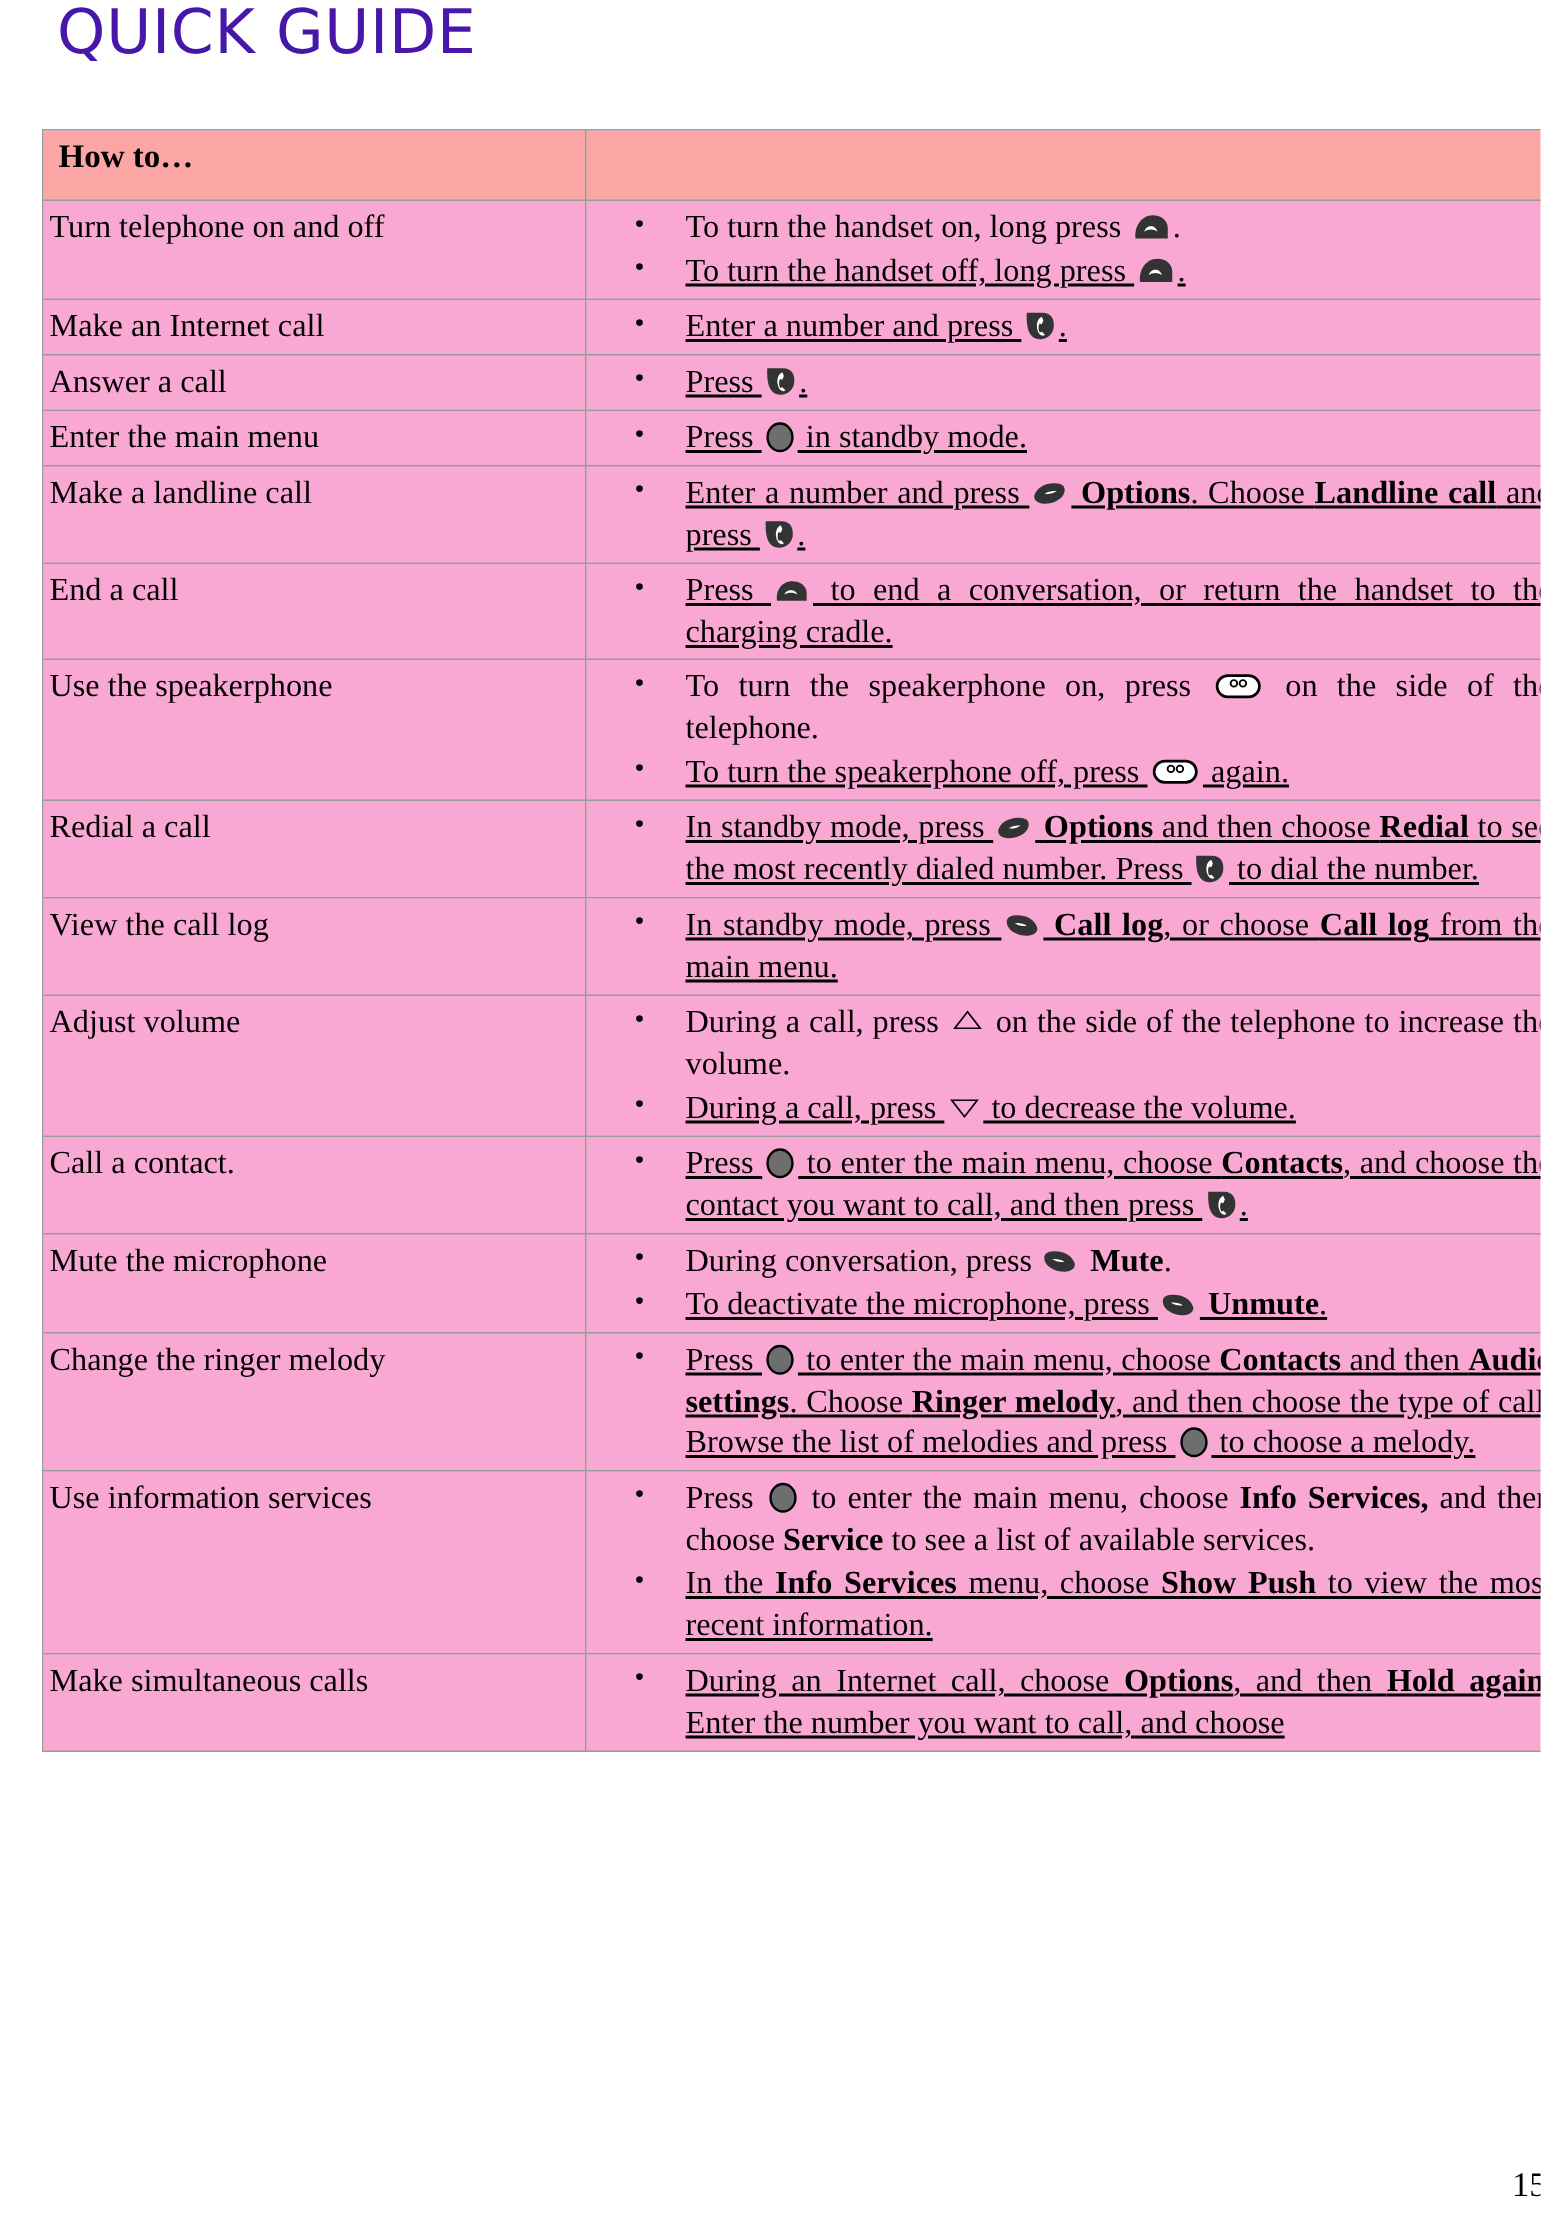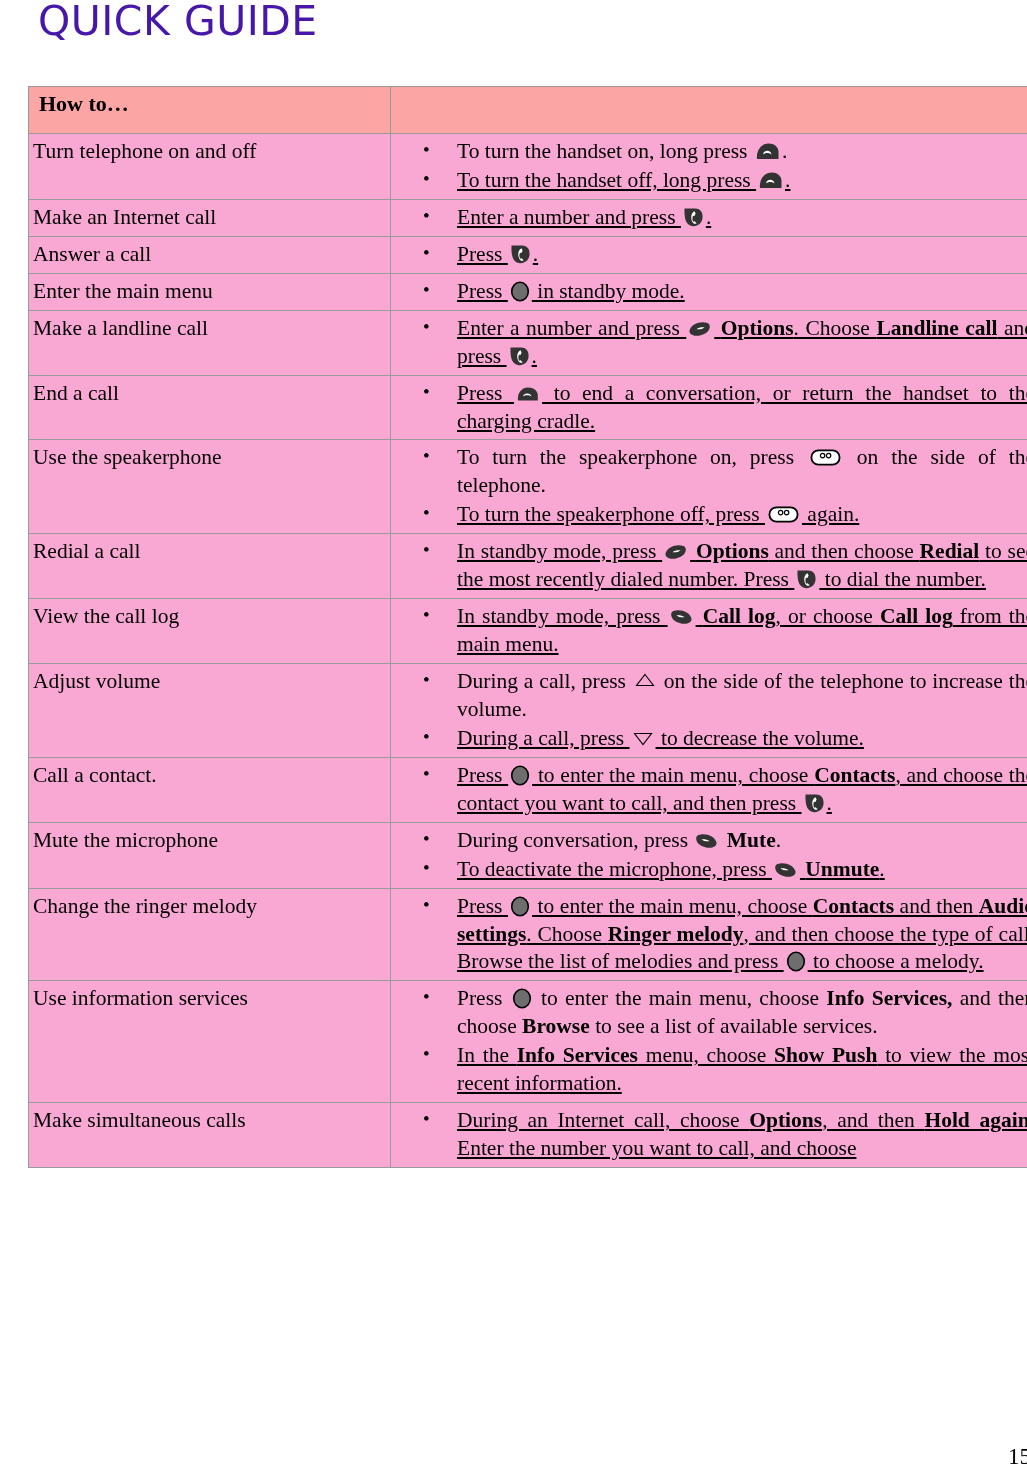--- a/index.html
+++ b/index.html
@@ -331,21 +331,21 @@
         </td>
       </tr>
 
 
       <tr>
         <td class="task-cell">Use information services</td>
         <td class="steps-cell">
           <ul class="steps">
             <li>Press <span class="ico ico-ok"><svg viewBox="0 0 20 21">
                     <ellipse cx="10" cy="10.5" rx="8.3" ry="9.2" fill="#6E6E6E" stroke="#000" stroke-width="1.6"></ellipse>
-                  </svg></span> to enter the main menu, choose <b>Info Services,</b> and then choose <b>Browse</b> to see a list of available services.</li>
+                  </svg></span> to enter the main menu, choose <b>Info Services,</b> and then choose <b>Service</b> to see a list of available services.</li>
             <li>In the <b>Info Services</b> menu, choose <b>Show Push</b> to view the most recent information.</li>
           </ul>
         </td>
       </tr>
 
       <tr>
         <td class="task-cell">Make simultaneous calls</td>
         <td class="steps-cell">
           <ul class="steps">
             <li>During an Internet call, choose <b>Options</b>, and then <b>Hold again</b>. Enter the number you want to call, and choose</li>

